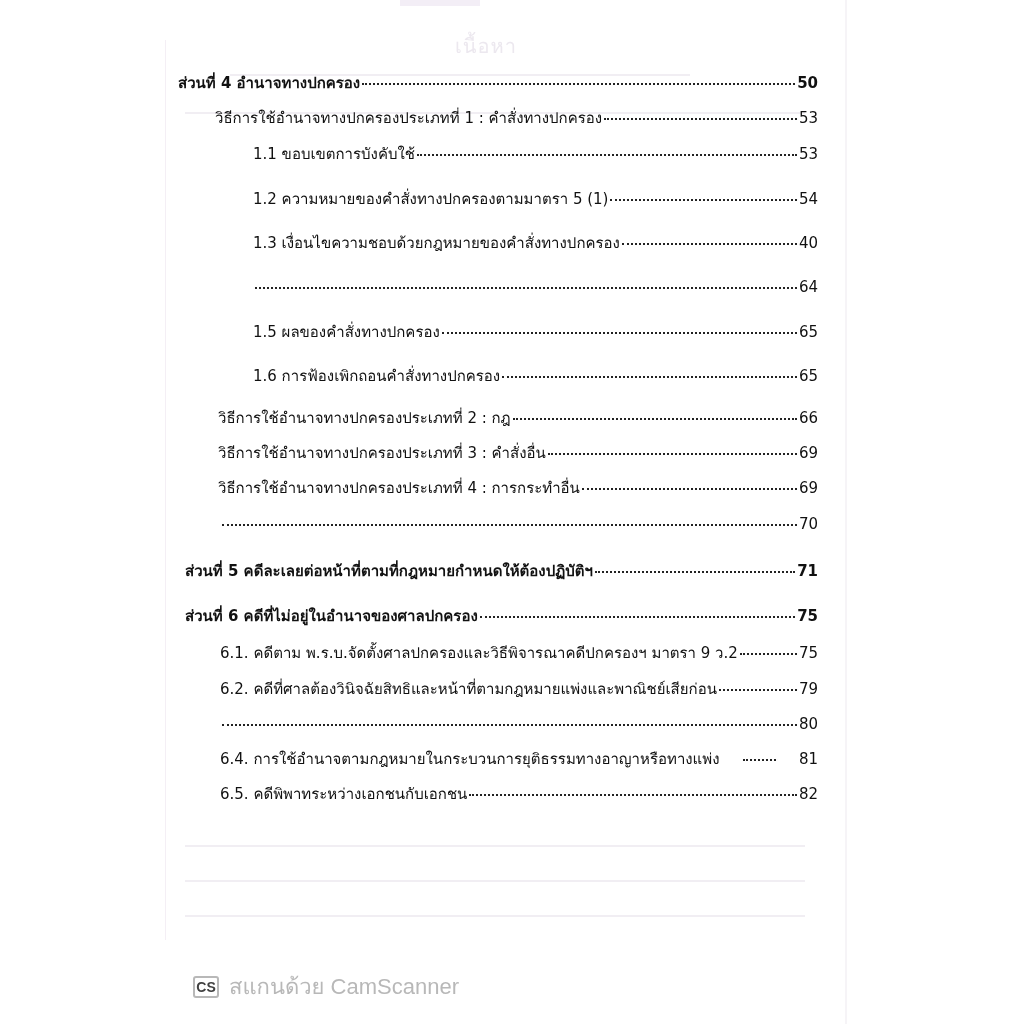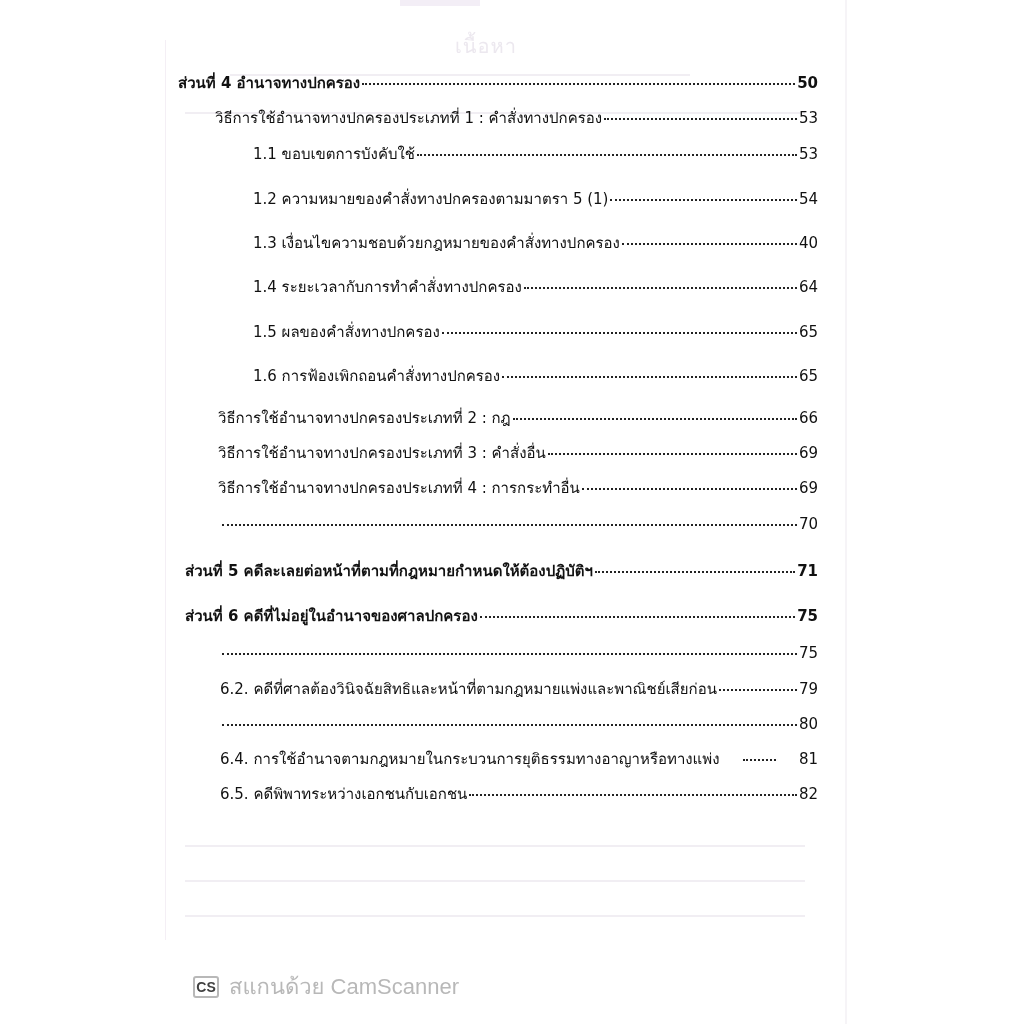--- a/index.html
+++ b/index.html
@@ -155,21 +155,20 @@
       <span class="toc-page">54</span>
     </div>
 
     <div class="toc-row" style="left:253px;top:233px;width:565px;">
       <span class="toc-title">1.3 เงื่อนไขความชอบด้วยกฎหมายของคำสั่งทางปกครอง</span>
       <span class="toc-leader"></span>
       <span class="toc-page">40</span>
     </div>
 
     <div class="toc-row" style="left:253px;top:277px;width:565px;">
-      <span class="toc-title">1.4 ระยะเวลากับการทำคำสั่งทางปกครอง</span>
       <span class="toc-leader"></span>
       <span class="toc-page">64</span>
     </div>
 
     <div class="toc-row" style="left:253px;top:322px;width:565px;">
       <span class="toc-title">1.5 ผลของคำสั่งทางปกครอง</span>
       <span class="toc-leader"></span>
       <span class="toc-page">65</span>
     </div>
 
@@ -208,20 +207,21 @@
       <span class="toc-page">71</span>
     </div>
 
     <div class="toc-row bold" style="left:185px;top:606px;width:633px;">
       <span class="toc-title">ส่วนที่ 6 คดีที่ไม่อยู่ในอำนาจของศาลปกครอง</span>
       <span class="toc-leader"></span>
       <span class="toc-page">75</span>
     </div>
 
     <div class="toc-row" style="left:220px;top:643px;width:598px;">
+      <span class="toc-title">6.1. คดีตาม พ.ร.บ.จัดตั้งศาลปกครองและวิธีพิจารณาคดีปกครองฯ มาตรา 9 ว.2</span>
       <span class="toc-leader"></span>
       <span class="toc-page">75</span>
     </div>
 
     <div class="toc-row" style="left:220px;top:679px;width:598px;">
       <span class="toc-title">6.2. คดีที่ศาลต้องวินิจฉัยสิทธิและหน้าที่ตามกฎหมายแพ่งและพาณิชย์เสียก่อน</span>
       <span class="toc-leader"></span>
       <span class="toc-page">79</span>
     </div>
 

